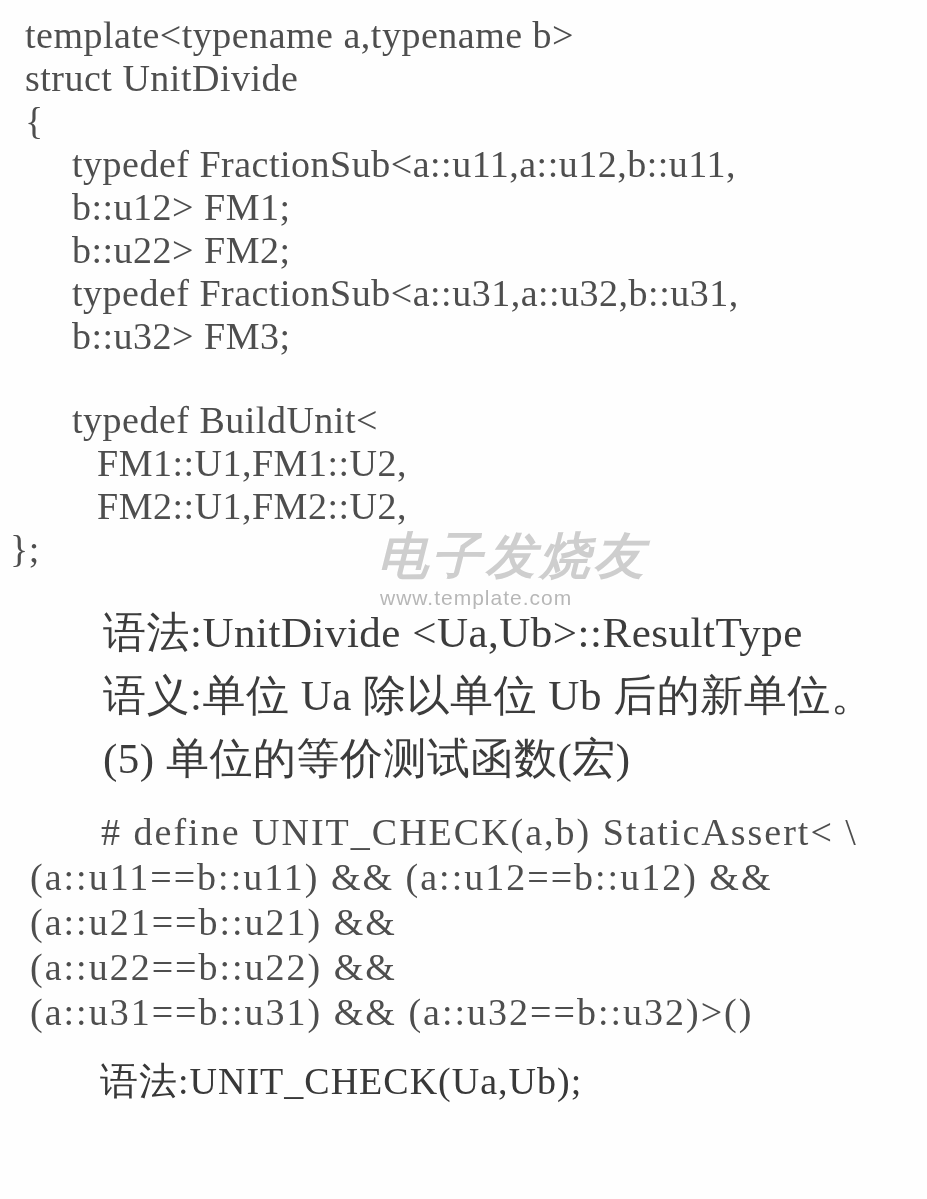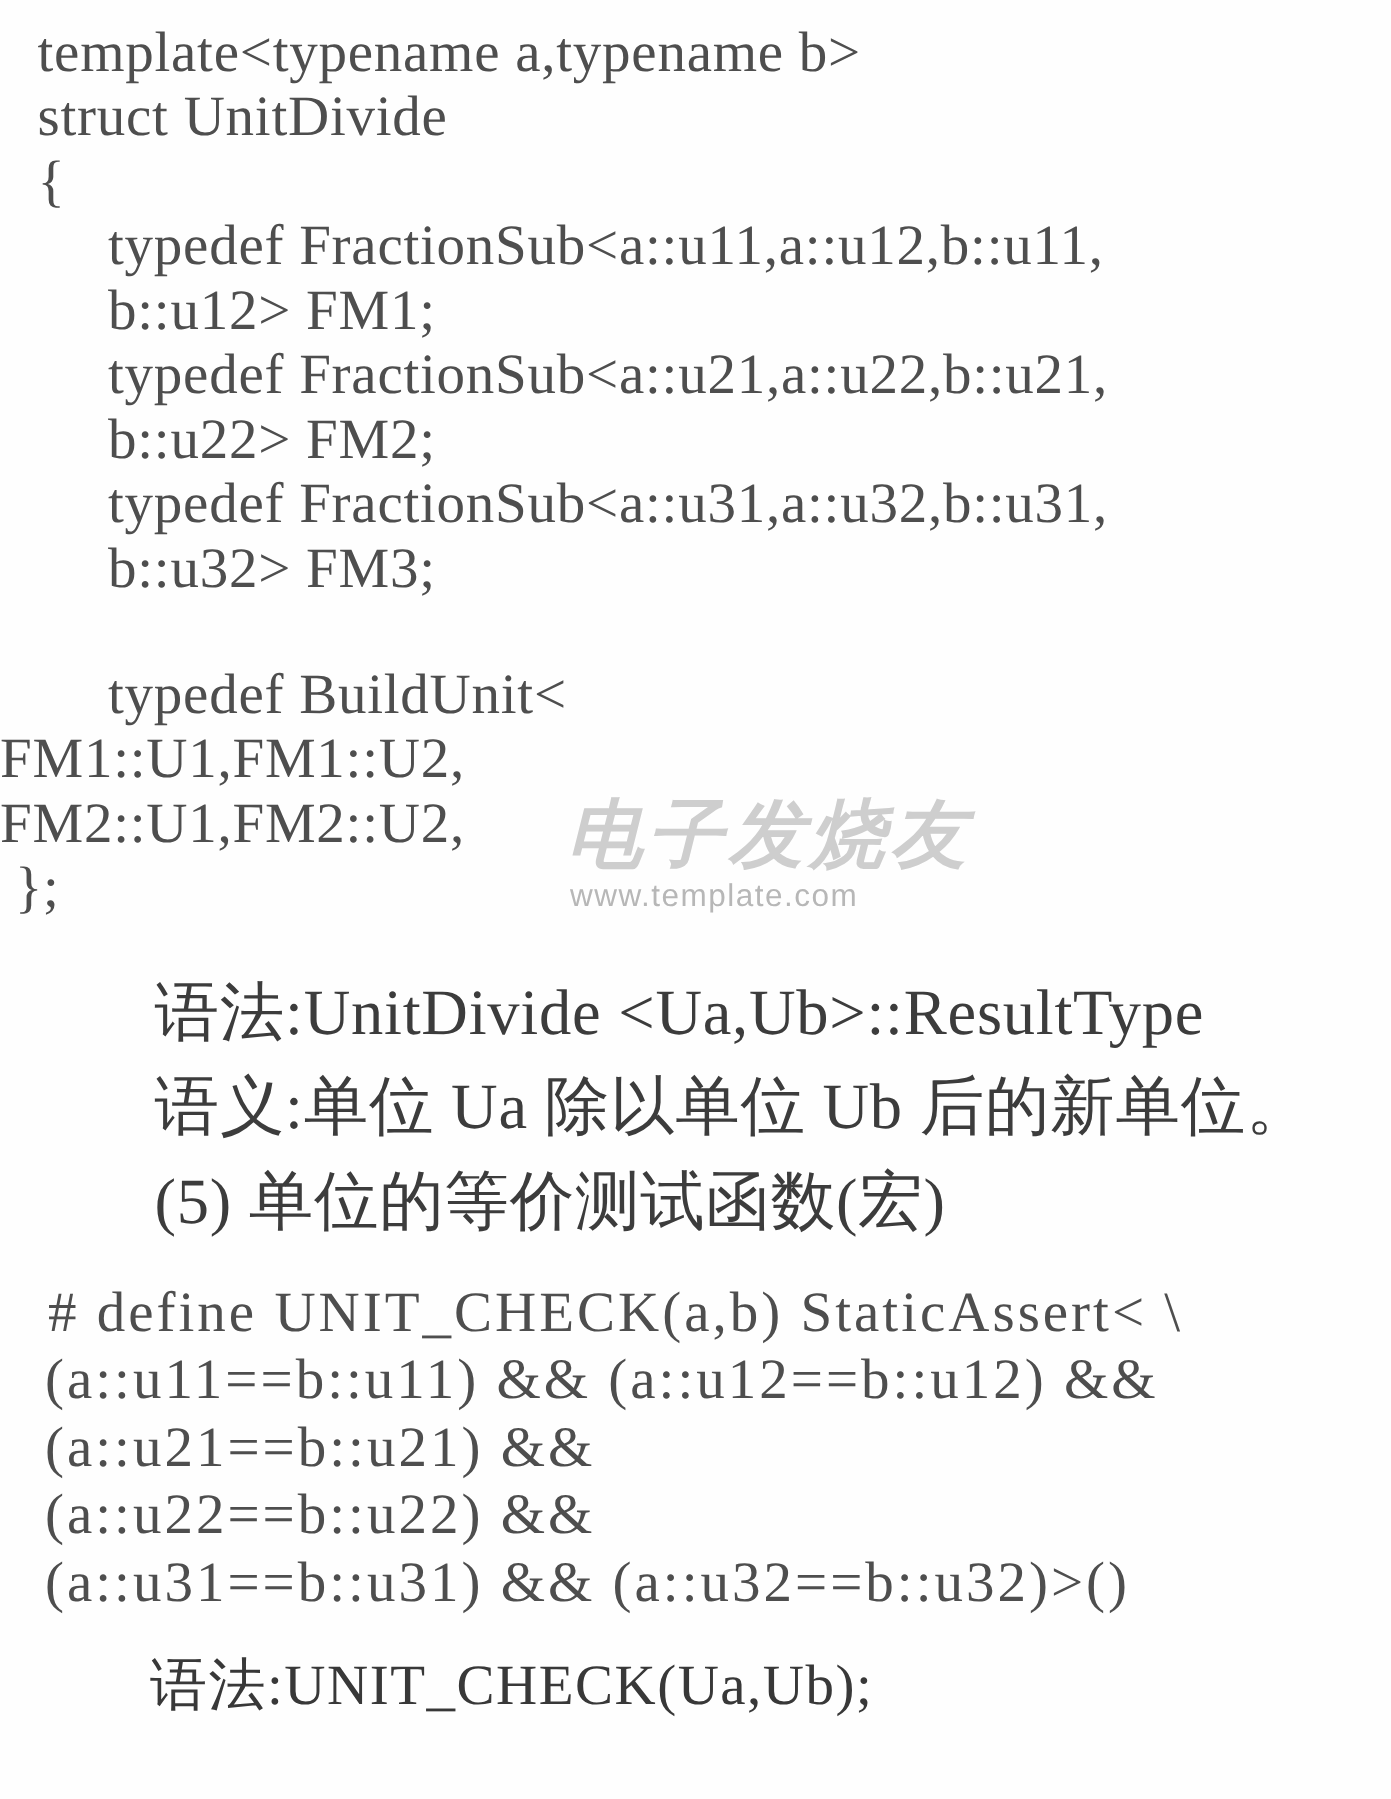--- a/index.html
+++ b/index.html
@@ -20,30 +20,30 @@
   
   .code-line {
     font-size: 38px;
     line-height: 43px;
     letter-spacing: 0.5px;
     color: #4e4e4e;
     white-space: pre;
   }
   .ind-a { padding-left: 25px; }
   .ind-b { padding-left: 72px; }
-  .ind-c { }
+  .ind-c { padding-left: 97px; }
   .ind-close { padding-left: 10px; }
   .gap-above { margin-top: 41px; }
 
   .code-bottom { margin-top: 20px; }
   .code-bottom .code-line {
     line-height: 45px;
     letter-spacing: 2px;
   }
-  .ind-d { padding-left: 32px; }
+  .ind-d { padding-left: 32px; text-align: center; }
   .ind-e { padding-left: 30px; }
 
   
   .cn-paragraph { margin: 30px 0 0 103px; }
   .cn-line {
     margin: 0;
     font-size: 43px;
     line-height: 63px;
     color: #3c3c3c;
     letter-spacing: 0.5px;
@@ -96,21 +96,20 @@
 <body>
 
 <main class="page">
 
   <section class="code-block code-top">
     <div class="code-line ind-a">template&lt;typename a,typename b&gt;</div>
     <div class="code-line ind-a">struct UnitDivide</div>
     <div class="code-line ind-a">{</div>
     <div class="code-line ind-b">typedef FractionSub&lt;a::u11,a::u12,b::u11,</div>
     <div class="code-line ind-b">b::u12&gt; FM1;</div>
-    <div class="code-line ind-b">typedef FractionSub&lt;a::u21,a::u22,b::u21,</div>
     <div class="code-line ind-b">b::u22&gt; FM2;</div>
     <div class="code-line ind-b">typedef FractionSub&lt;a::u31,a::u32,b::u31,</div>
     <div class="code-line ind-b">b::u32&gt; FM3;</div>
     <div class="code-line ind-b gap-above">typedef BuildUnit&lt;</div>
     <div class="code-line ind-c">FM1::U1,FM1::U2,</div>
     <div class="code-line ind-c">FM2::U1,FM2::U2,</div>
     <div class="code-line ind-close">};</div>
   </section>
 
   <aside class="watermark">

